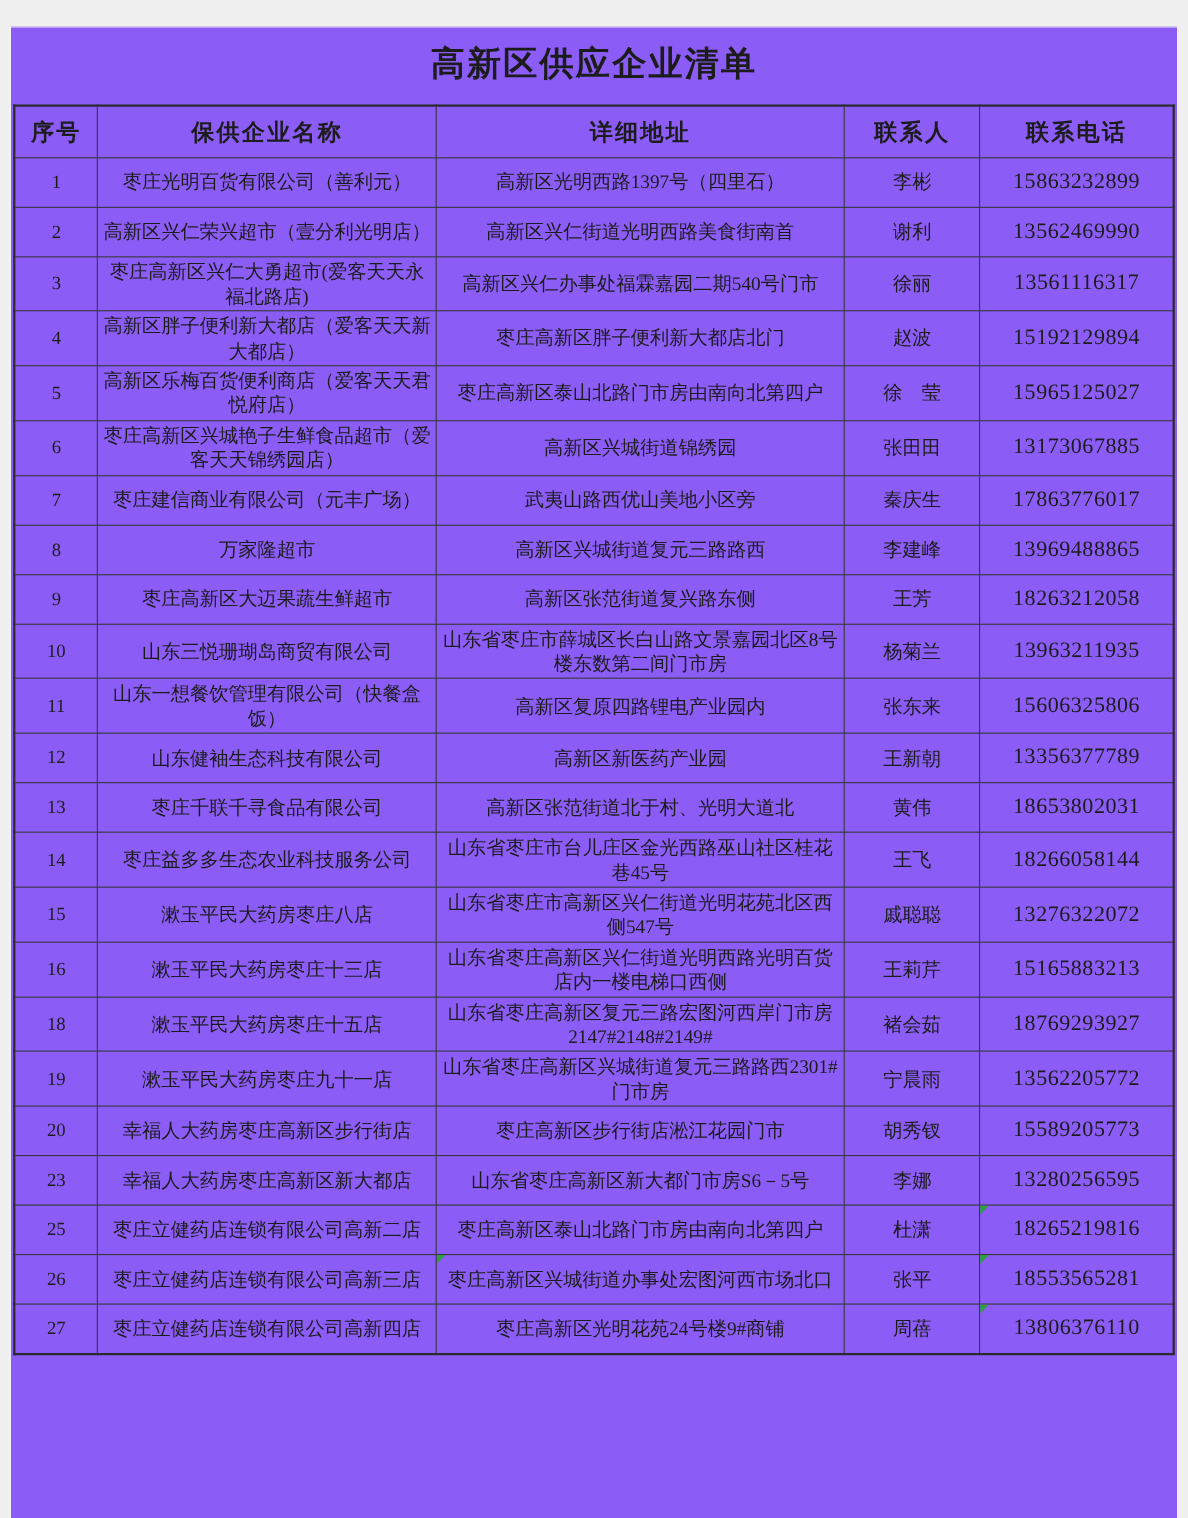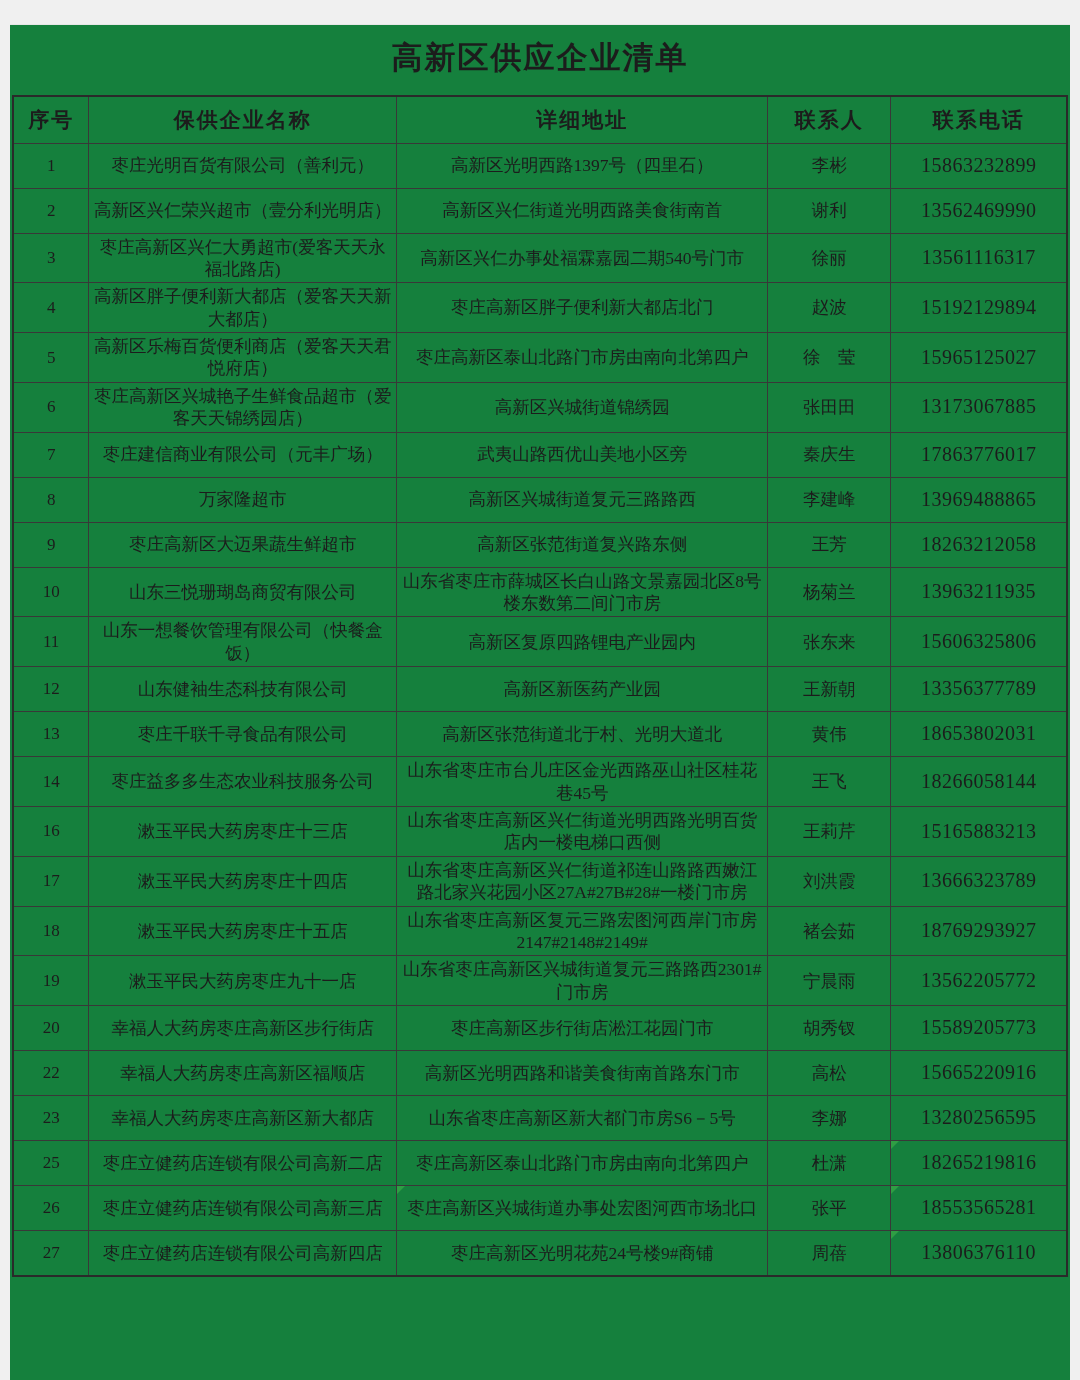--- a/index.html
+++ b/index.html
@@ -6,21 +6,21 @@
   html, body {
     width: 1080px; height: 1380px;
     background: #f0f0f0;
     font-family: "Liberation Serif", "DejaVu Serif", serif;
     color: #1c1c1c;
     overflow: hidden;
   }
   .sheet {
     position: absolute;
     left: 10px; right: 10px; top: 24px; bottom: 0;
-    background: #15803d;
+    background: #8b5cf6;
     border-top: 1px solid #e6e6e6;
   }
   .page-title {
     text-align: center;
     font-size: 31px;
     font-weight: bold;
     letter-spacing: 2px;
     padding: 12px 0 16px 0;
   }
   table.supply-table {
@@ -186,36 +186,36 @@
   </tr>
 
   <tr>
     <td class="cell-no">14</td>
     <td class="cell-name">枣庄益多多生态农业科技服务公司</td>
     <td class="cell-address">山东省枣庄市台儿庄区金光西路巫山社区桂花巷45号</td>
     <td class="cell-contact">王飞</td>
     <td class="cell-phone">18266058144</td>
   </tr>
 
+  <tr>
+    <td class="cell-no">15</td>
+    <td class="cell-name">漱玉平民大药房枣庄八店</td>
+    <td class="cell-address">山东省枣庄市高新区兴仁街道光明花苑北区西侧547号</td>
+    <td class="cell-contact">戚聪聪</td>
+    <td class="cell-phone">13276322072</td>
+  </tr>
 
   <tr>
     <td class="cell-no">16</td>
     <td class="cell-name">漱玉平民大药房枣庄十三店</td>
     <td class="cell-address">山东省枣庄高新区兴仁街道光明西路光明百货店内一楼电梯口西侧</td>
     <td class="cell-contact">王莉芹</td>
     <td class="cell-phone">15165883213</td>
   </tr>
 
-  <tr>
-    <td class="cell-no">17</td>
-    <td class="cell-name">漱玉平民大药房枣庄十四店</td>
-    <td class="cell-address">山东省枣庄高新区兴仁街道祁连山路路西嫩江路北家兴花园小区27A#27B#28#一楼门市房</td>
-    <td class="cell-contact">刘洪霞</td>
-    <td class="cell-phone">13666323789</td>
-  </tr>
 
   <tr>
     <td class="cell-no">18</td>
     <td class="cell-name">漱玉平民大药房枣庄十五店</td>
     <td class="cell-address">山东省枣庄高新区复元三路宏图河西岸门市房2147#2148#2149#</td>
     <td class="cell-contact">褚会茹</td>
     <td class="cell-phone">18769293927</td>
   </tr>
 
   <tr>
@@ -228,27 +228,20 @@
 
   <tr>
     <td class="cell-no">20</td>
     <td class="cell-name">幸福人大药房枣庄高新区步行街店</td>
     <td class="cell-address">枣庄高新区步行街店淞江花园门市</td>
     <td class="cell-contact">胡秀钗</td>
     <td class="cell-phone">15589205773</td>
   </tr>
 
 
-  <tr>
-    <td class="cell-no">22</td>
-    <td class="cell-name">幸福人大药房枣庄高新区福顺店</td>
-    <td class="cell-address">高新区光明西路和谐美食街南首路东门市</td>
-    <td class="cell-contact">高松</td>
-    <td class="cell-phone">15665220916</td>
-  </tr>
 
   <tr>
     <td class="cell-no">23</td>
     <td class="cell-name">幸福人大药房枣庄高新区新大都店</td>
     <td class="cell-address">山东省枣庄高新区新大都门市房S6－5号</td>
     <td class="cell-contact">李娜</td>
     <td class="cell-phone">13280256595</td>
   </tr>
 
 

